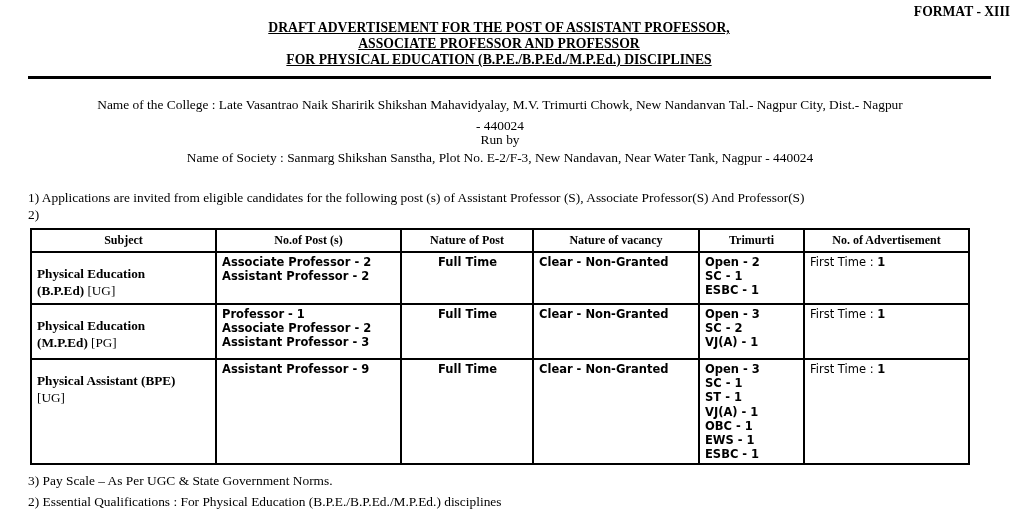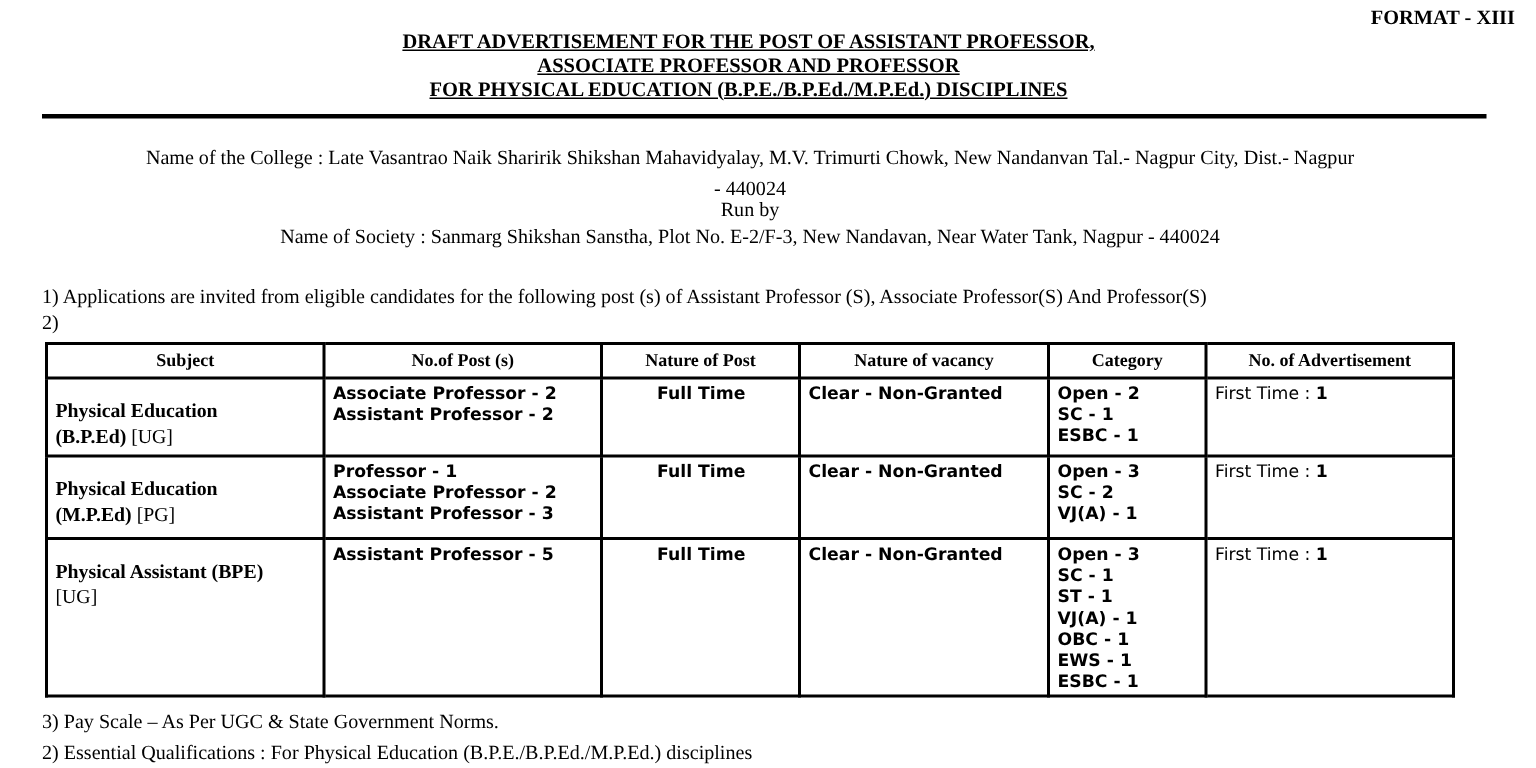--- a/index.html
+++ b/index.html
@@ -79,21 +79,21 @@
       <col style="width:166px">
         <col style="width:105px">
         <col style="width:165px">
     </colgroup>
     <thead>
       <tr>
         <th>Subject</th>
         <th>No.of Post (s)</th>
         <th>Nature of Post</th>
         <th>Nature of vacancy</th>
-        <th>Category</th>
+        <th>Trimurti</th>
         <th>No. of Advertisement</th>
       </tr>
     </thead>
     <tbody>
       <tr style="height:52px;">
         <td class="subject">
           <div>Physical Education</div>
           <div><span>(B.P.Ed)</span><span class="tail"> [UG]</span></div>
         </td>
         <td class="sans prelines">Associate Professor - 2
@@ -118,21 +118,21 @@
         <td class="sans prelines">Open - 3
 SC - 2
 VJ(A) - 1</td>
         <td class="sans advert nowrap"><span class="lbl">First Time : </span><span>1</span></td>
       </tr>
       <tr style="height:102px;">
         <td class="subject">
           <div>Physical Assistant (BPE)</div>
           <div><span></span><span class="tail">[UG]</span></div>
         </td>
-        <td class="sans prelines">Assistant Professor - 5</td>
+        <td class="sans prelines">Assistant Professor - 9</td>
         <td class="sans centercell nowrap">Full Time</td>
         <td class="sans nowrap">Clear - Non-Granted</td>
         <td class="sans prelines">Open - 3
 SC - 1
 ST - 1
 VJ(A) - 1
 OBC - 1
 EWS - 1
 ESBC - 1</td>
         <td class="sans advert nowrap"><span class="lbl">First Time : </span><span>1</span></td>

